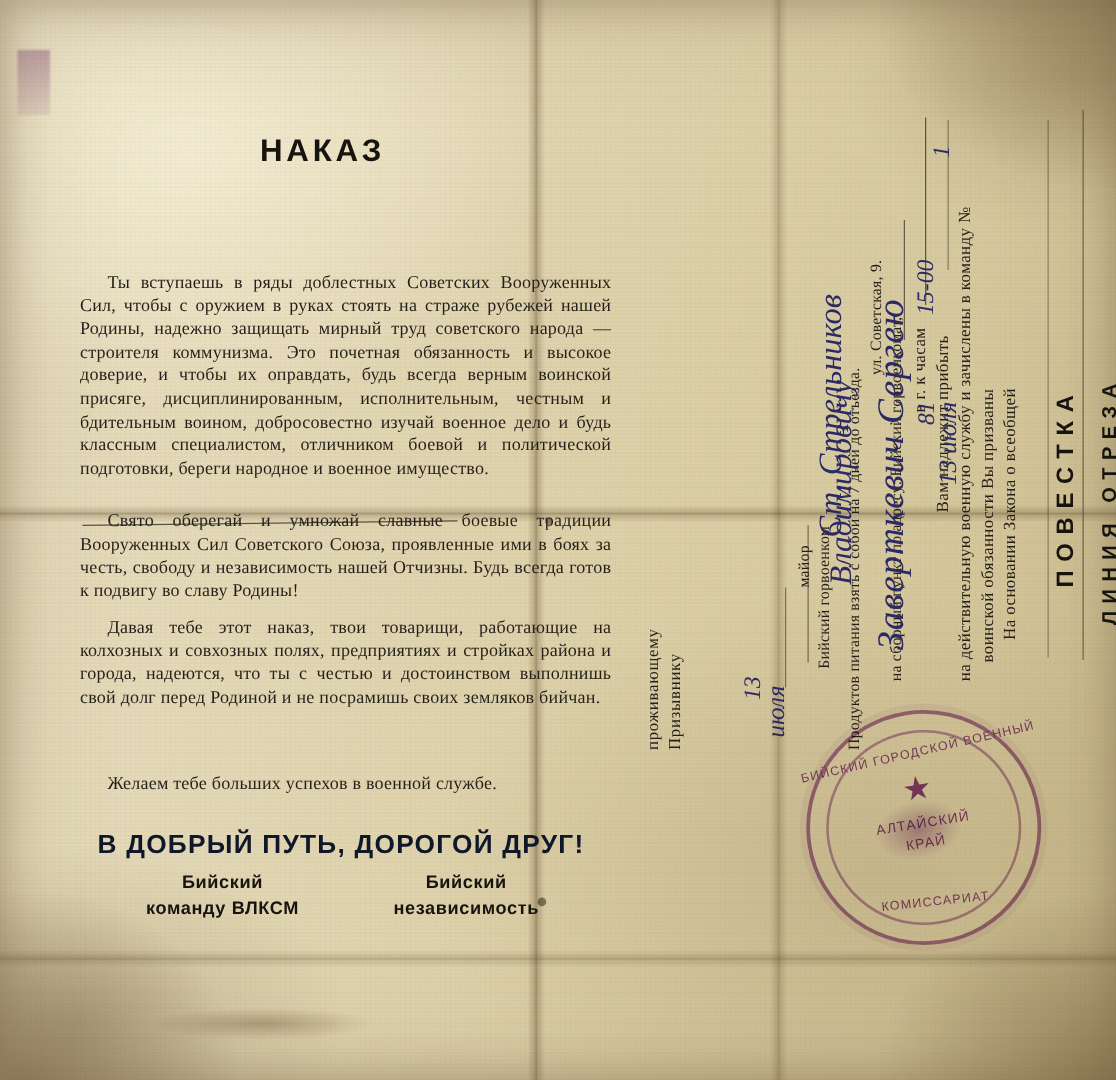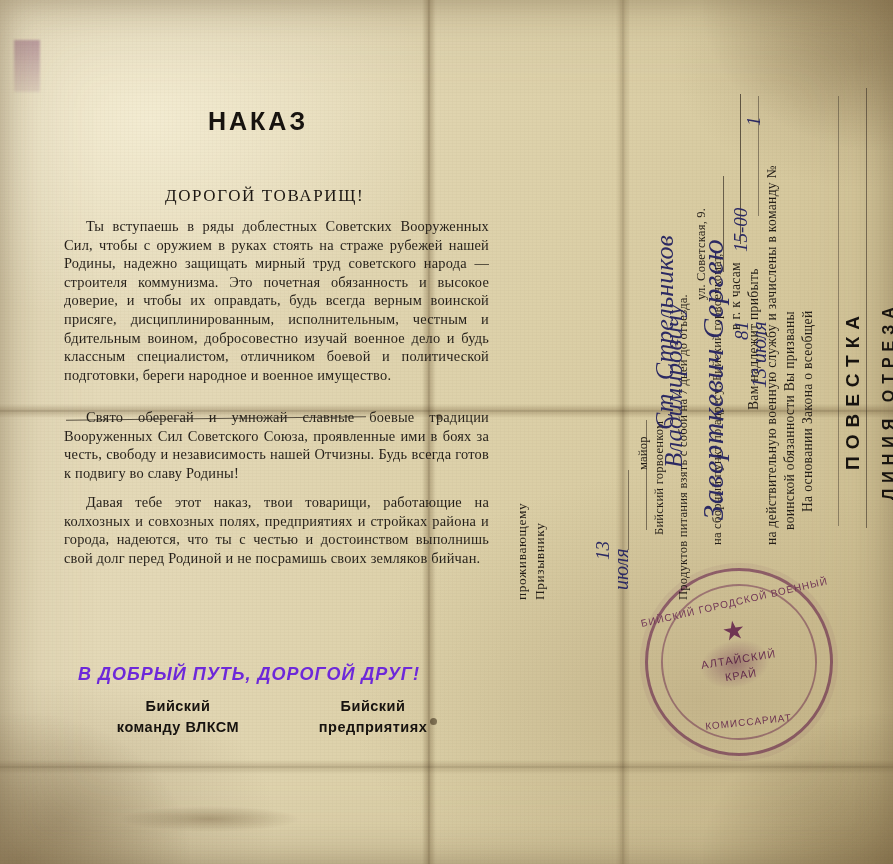--- a/index.html
+++ b/index.html
@@ -54,22 +54,22 @@
   }
   .para{
     position:absolute;font-size:14.4px;line-height:18.6px;text-align:justify;
     color:#241f19;letter-spacing:.2px;
   }
   .p1{left:16px;top:205px;width:425px;text-indent:22px;}
   .p2{left:16px;top:396px;width:425px;text-indent:22px;}
   .p3{left:16px;top:481px;width:425px;text-indent:22px;}
   .p4{left:16px;top:606px;width:425px;text-indent:22px;}
   .closing{
-    position:absolute;left:30px;top:652px;font-size:18px;letter-spacing:1px;
-    font-family:"Liberation Sans", sans-serif;font-weight:bold;color:#6d28d9;font-style:italic;
+    position:absolute;left:30px;top:652px;font-size:21px;letter-spacing:1px;
+    font-family:"Liberation Sans", sans-serif;font-weight:bold;color:#0f172a;
   }
   .sig{
     position:absolute;font-family:"Liberation Sans", sans-serif;font-weight:bold;
     font-size:14.5px;line-height:21px;color:#17130f;text-align:center;letter-spacing:.5px;
   }
   .sigA{left:60px;top:684px;width:140px;}
   .sigB{left:250px;top:684px;width:150px;}
 
   
   .strike-line{
@@ -171,36 +171,36 @@
   <div class="spot" style="left:430px;top:718px;width:7px;height:7px;background:rgba(70,55,35,.55)"></div>
   <div class="spot" style="left:436px;top:414px;width:6px;height:6px;background:rgba(70,55,35,.5)"></div>
   <div class="spot" style="left:120px;top:806px;width:180px;height:26px;background:radial-gradient(ellipse at center, rgba(110,88,55,.35), rgba(110,88,55,0) 70%)"></div>
 
   <div id="smear"></div>
   <div class="edge"></div>
 </div>
 
 <div id="left">
   <div class="title1">НАКАЗ</div>
-  <div class="subtitle">ДОРОГОЙ ТОВАРИЩ!</div>
 
   <div class="para p1">Ты вступаешь в ряды доблестных Советских Вооруженных Сил, чтобы с оружием в руках стоять на страже рубежей нашей Родины, надежно защищать мирный труд советского народа — строителя коммунизма. Это почетная обязанность и высокое доверие, и чтобы их оправдать, будь всегда верным воинской присяге, дисциплинированным, исполнительным, честным и бдительным воином, добросовестно изучай военное дело и будь классным специалистом, отличником боевой и политической подготовки, береги народное и военное имущество.</div>
   <div class="strike-line"></div>
   <div class="para p3">Давая тебе этот наказ, твои товарищи, работающие на колхозных и совхозных полях, предприятиях и стройках района и города, надеются, что ты с честью и достоинством выполнишь свой долг перед Родиной и не посрамишь своих земляков бийчан.</div>
   <div class="para p2">Свято оберегай и умножай славные боевые традиции Вооруженных Сил Советского Союза, проявленные ими в боях за честь, свободу и независимость нашей Отчизны. Будь всегда готов к подвигу во славу Родины!</div>
+  <div class="para p4">Желаем тебе больших успехов в военной службе.</div>
 
   <div class="closing">В ДОБРЫЙ ПУТЬ, ДОРОГОЙ ДРУГ!</div>
 
   <div class="sig sigA">
     <div>Бийский</div>
     <div>команду ВЛКСМ</div>
   </div>
   <div class="sig sigB">
     <div>Бийский</div>
-    <div>предприятиях</div>
+    <div>независимость</div>
   </div>
 </div>
 
 <div id="right">
 
   <div class="vert v-pov">ПОВЕСТКА</div>
 
   <div class="vert v-liniya">ЛИНИЯ ОТРЕЗА</div>
   <div class="frule" style="left:366px;top:88px;width:1px;height:440px;opacity:.6"></div>
 

